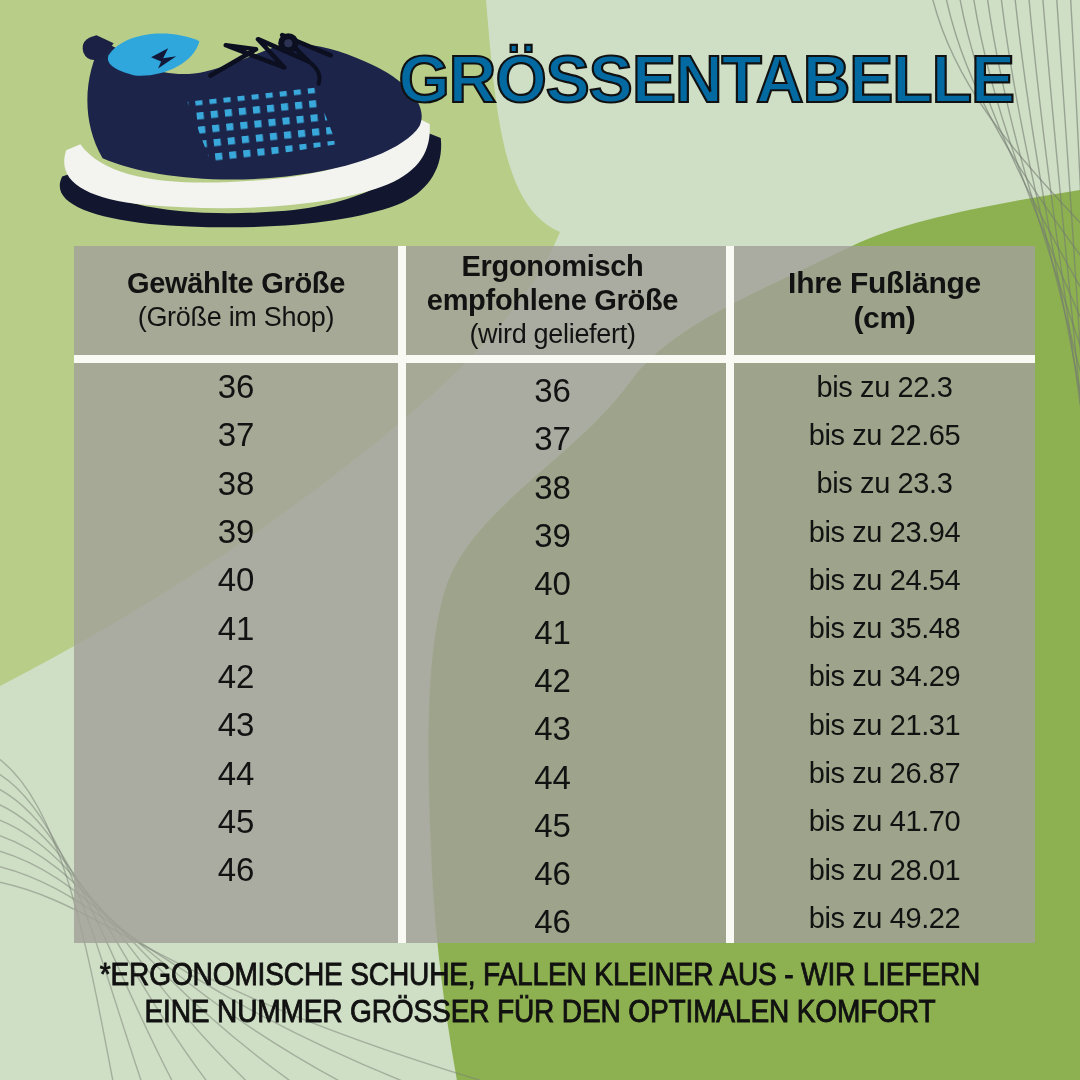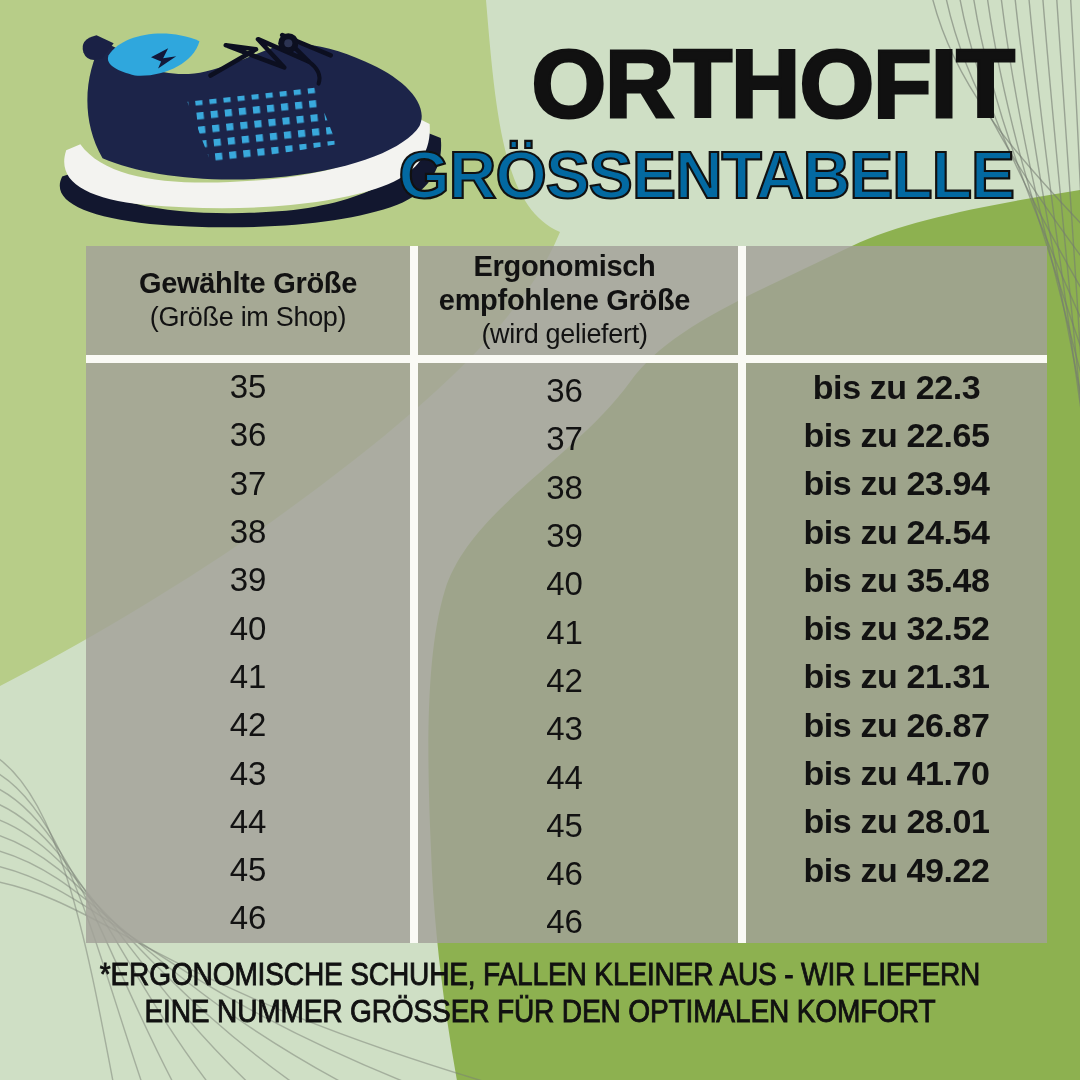--- a/index.html
+++ b/index.html
@@ -19,21 +19,21 @@
     font-size:96px;font-weight:700;letter-spacing:-1px;
     -webkit-text-stroke:3px #111;color:#111;
   }
   .title-line2{
     font-size:66px;font-weight:700;letter-spacing:-1px;margin-top:10px;
     -webkit-text-stroke:2.2px #111;color:#0369a1;
   }
 
   
   .size-table{
-    position:absolute;left:86px;top:246px;width:961px;height:697px;
+    position:absolute;left:74px;top:246px;width:961px;height:697px;
     background:rgba(162,161,152,0.82);
   }
   .vdiv{position:absolute;top:0;bottom:0;width:8px;background:#fafaf5;}
   .vdiv.v1{left:324px;} .vdiv.v2{left:652px;}
   .hdiv{position:absolute;left:0;right:0;top:109px;height:8px;background:#fafaf5;}
 
   .tcol{position:absolute;top:0;bottom:0;}
   .tcol.c0{left:0;width:324px;}
   .tcol.c1{left:332px;width:293px;}
   .tcol.c2{left:660px;width:301px;}
@@ -50,21 +50,21 @@
 
   .trows{
     position:absolute;left:0;right:0;top:117px;bottom:0;
     display:flex;flex-direction:column;
   }
   .cell{
     height:48.3px;display:flex;align-items:center;justify-content:center;
     font-size:33px;letter-spacing:0;
   }
   .tcol.c1 .cell{transform:translateY(4px);}
-  .tcol.c2 .cell{font-size:34px;font-weight:700;letter-spacing:-0.4px;}
+  .tcol.c2 .cell{font-size:29px;font-weight:400;letter-spacing:-0.4px;}
 
   
   .footnote{
     position:absolute;left:0;right:0;top:956px;text-align:center;
     font-weight:400;color:#111;
   }
   .footnote .fline{
     font-size:29px;line-height:1.28;letter-spacing:-0.2px;
     transform:scale(0.97,1.1);transform-origin:center;
     -webkit-text-stroke:0.8px #111;
@@ -139,36 +139,34 @@
 
     <path d="M52,20 q-17,4 -13,17 q4,11 19,6 l11,-15 z" fill="#1a2145"></path>
 
     <path d="M165,60 L210,34 L180,30 L238,52 L212,24 L262,46 L236,20 L284,40" fill="none" stroke="#0c0f20" stroke-width="4.5" stroke-linecap="round" stroke-linejoin="round"></path>
     <path d="M262,46 q14,10 10,22" fill="none" stroke="#0c0f20" stroke-width="4" stroke-linecap="round"></path>
     <circle cx="242" cy="28" r="10" fill="#0c0f20"></circle>
     <circle cx="242" cy="28" r="4" fill="#2c3352"></circle>
   </svg>
 
   <div class="title-block">
-    <div class="title-line1">ORTHOFIT</div>
     <div class="title-line2">GRÖSSENTABELLE</div>
   </div>
 
   <div class="size-table">
     <div class="vdiv v1"></div>
     <div class="vdiv v2"></div>
     <div class="hdiv"></div>
 
     <div class="tcol c0">
       <div class="thead">
         <div class="h-main">Gewählte Größe</div>
         <div class="h-sub">(Größe im Shop)</div>
       </div>
       <div class="trows">
-          <div class="cell">35</div>
           <div class="cell">36</div>
           <div class="cell">37</div>
           <div class="cell">38</div>
           <div class="cell">39</div>
           <div class="cell">40</div>
           <div class="cell">41</div>
           <div class="cell">42</div>
           <div class="cell">43</div>
           <div class="cell">44</div>
           <div class="cell">45</div>
@@ -191,27 +189,32 @@
           <div class="cell">42</div>
           <div class="cell">43</div>
           <div class="cell">44</div>
           <div class="cell">45</div>
           <div class="cell">46</div>
           <div class="cell">46</div>
         </div>
     </div>
 
     <div class="tcol c2">
+      <div class="thead">
+        <div class="h-main">Ihre Fußlänge</div>
+        <div class="h-sub">(cm)</div>
+      </div>
       <div class="trows">
           <div class="cell">bis zu 22.3</div>
           <div class="cell">bis zu 22.65</div>
+          <div class="cell">bis zu 23.3</div>
           <div class="cell">bis zu 23.94</div>
           <div class="cell">bis zu 24.54</div>
           <div class="cell">bis zu 35.48</div>
-          <div class="cell">bis zu 32.52</div>
+          <div class="cell">bis zu 34.29</div>
           <div class="cell">bis zu 21.31</div>
           <div class="cell">bis zu 26.87</div>
           <div class="cell">bis zu 41.70</div>
           <div class="cell">bis zu 28.01</div>
           <div class="cell">bis zu 49.22</div>
         </div>
     </div>
   </div>
 
   <div class="footnote">

